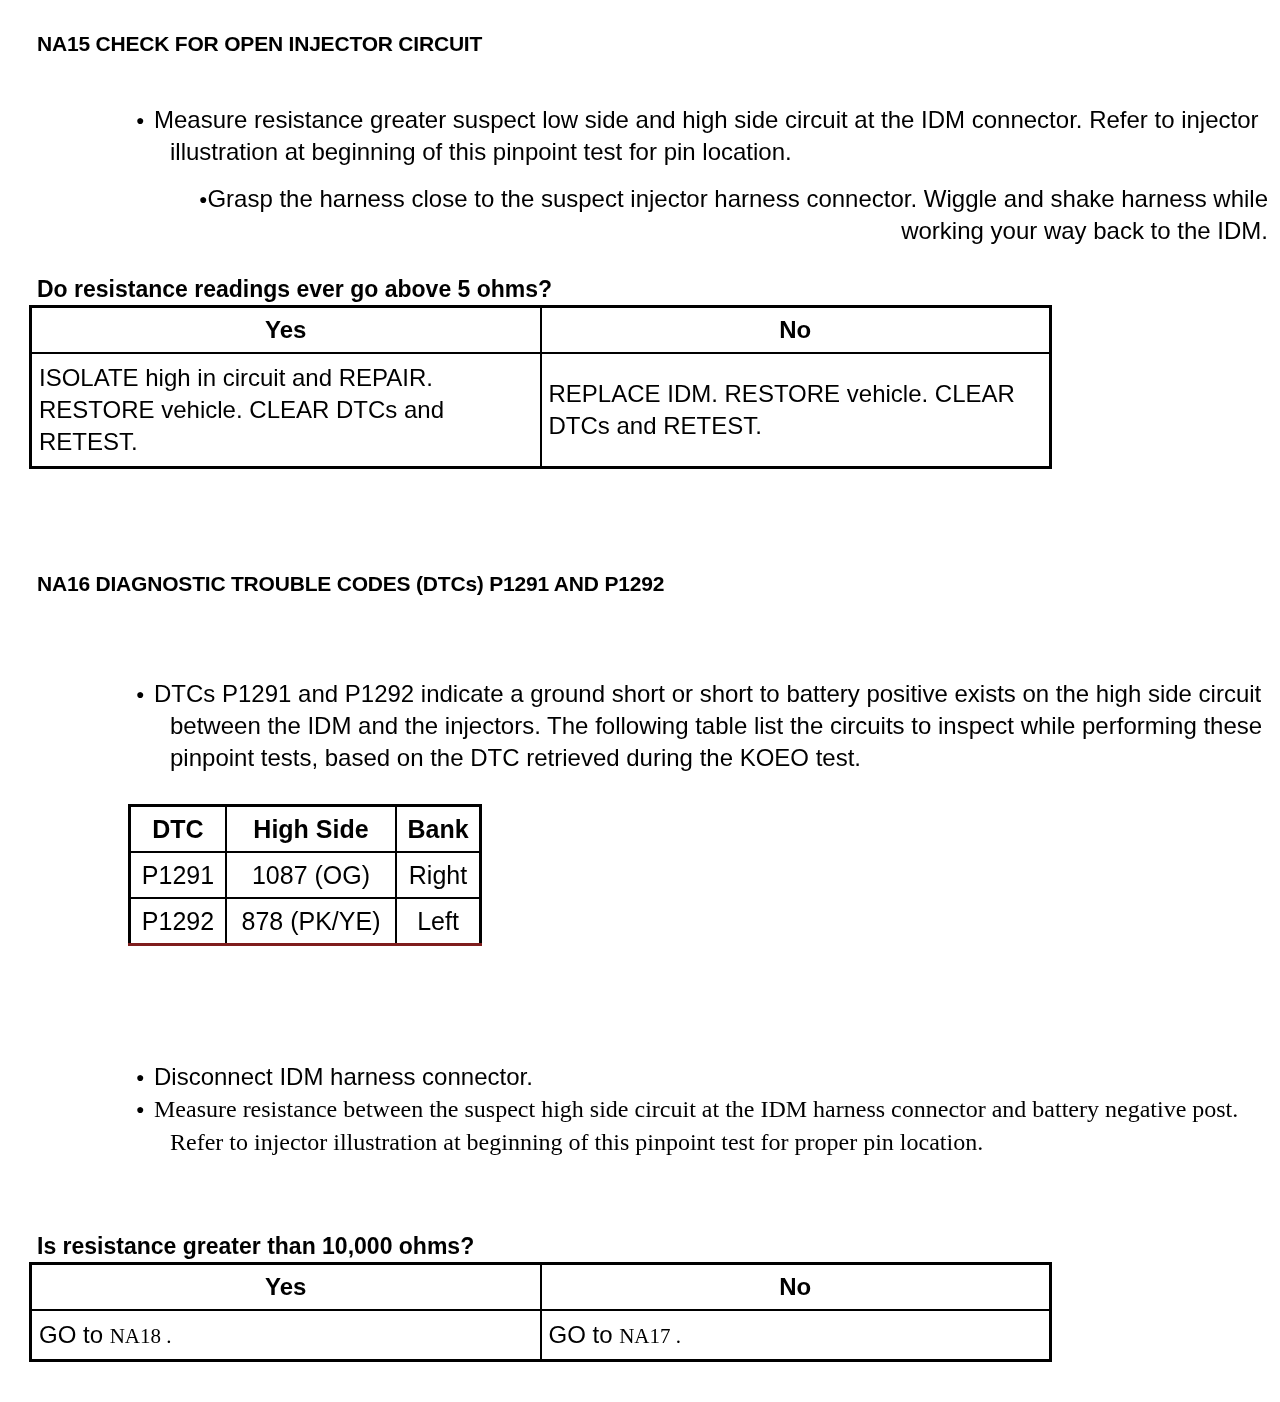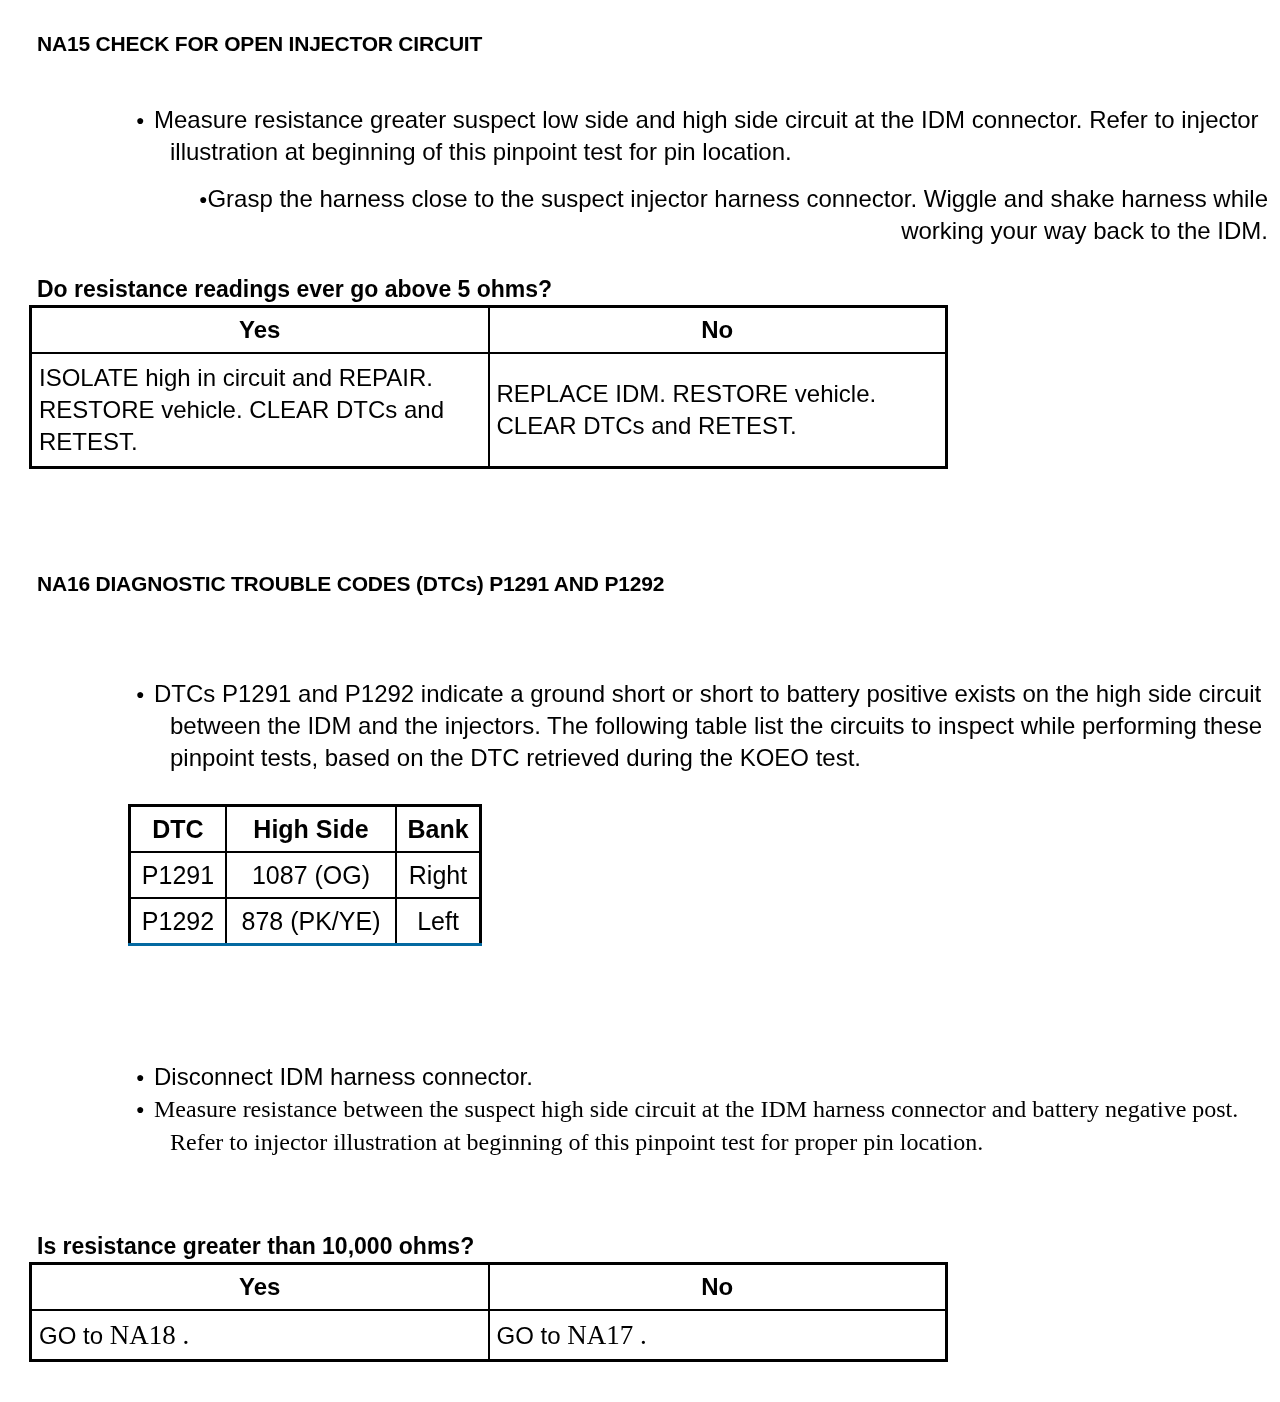--- a/index.html
+++ b/index.html
@@ -15,39 +15,39 @@
   .bullet {
     position: relative; padding-left: 52px; text-indent: -34px;
     font-size: 24px; line-height: 32px; margin-left: 0;
   }
   .bullet .dot { display: inline-block; width: 18px; text-indent: 0; font-size: 14px; vertical-align: 3px; }
   .question {
     position: absolute; left: 37px; font-weight: bold; font-size: 23px;
     line-height: 26px; white-space: nowrap;
   }
   table.yn {
-    position: absolute; left: 29px; width: 919px; border-collapse: collapse;
+    position: absolute; left: 29px; width: 1023px; border-collapse: collapse;
     table-layout: fixed;
   }
   table.yn th, table.yn td {
     border: 2px solid #000; font-size: 24px; line-height: 32px;
   }
   table.yn { border: 3px solid #000; }
   table.yn th { font-weight: bold; height: 44px; text-align: center; padding: 0; }
   table.yn td { text-align: left; padding: 4px 7px; vertical-align: middle; }
-  .serif { font-family: "Liberation Serif", serif; font-size: 27px; }
+  .serif { font-family: "Liberation Serif", serif; font-size: 21px; }
   table.dtc {
     position: absolute; left: 128px; top: 804px; border-collapse: collapse;
     border-top: 3px solid #000; border-left: 3px solid #000; border-right: 3px solid #000;
   }
   table.dtc th, table.dtc td {
     border: 2px solid #000; font-size: 25px; height: 44px; padding: 0 6px; text-align: center;
   }
   table.dtc th { font-weight: bold; }
-  table.dtc tr.last td { border-bottom: 3px solid #0369a1; }
+  table.dtc tr.last td { border-bottom: 3px solid #7f1d1d; }
 </style>
 </head>
 <body>
 
 <div class="h1" style="top:27px;">NA15 CHECK FOR OPEN INJECTOR CIRCUIT</div>
 
 <div class="bullets" style="top:104px;">
   <div class="bullet"><span class="dot">●</span><span>Measure resistance greater suspect low side and high side circuit at the IDM connector. Refer to injector illustration at beginning of this pinpoint test for pin location.</span></div>
   <div class="bullet" style="margin-top:15px;text-align:right;"><span class="dot">●</span><span>Grasp the harness close to the suspect injector harness connector. Wiggle and shake harness while working your way back to the IDM.</span></div>
 </div>

